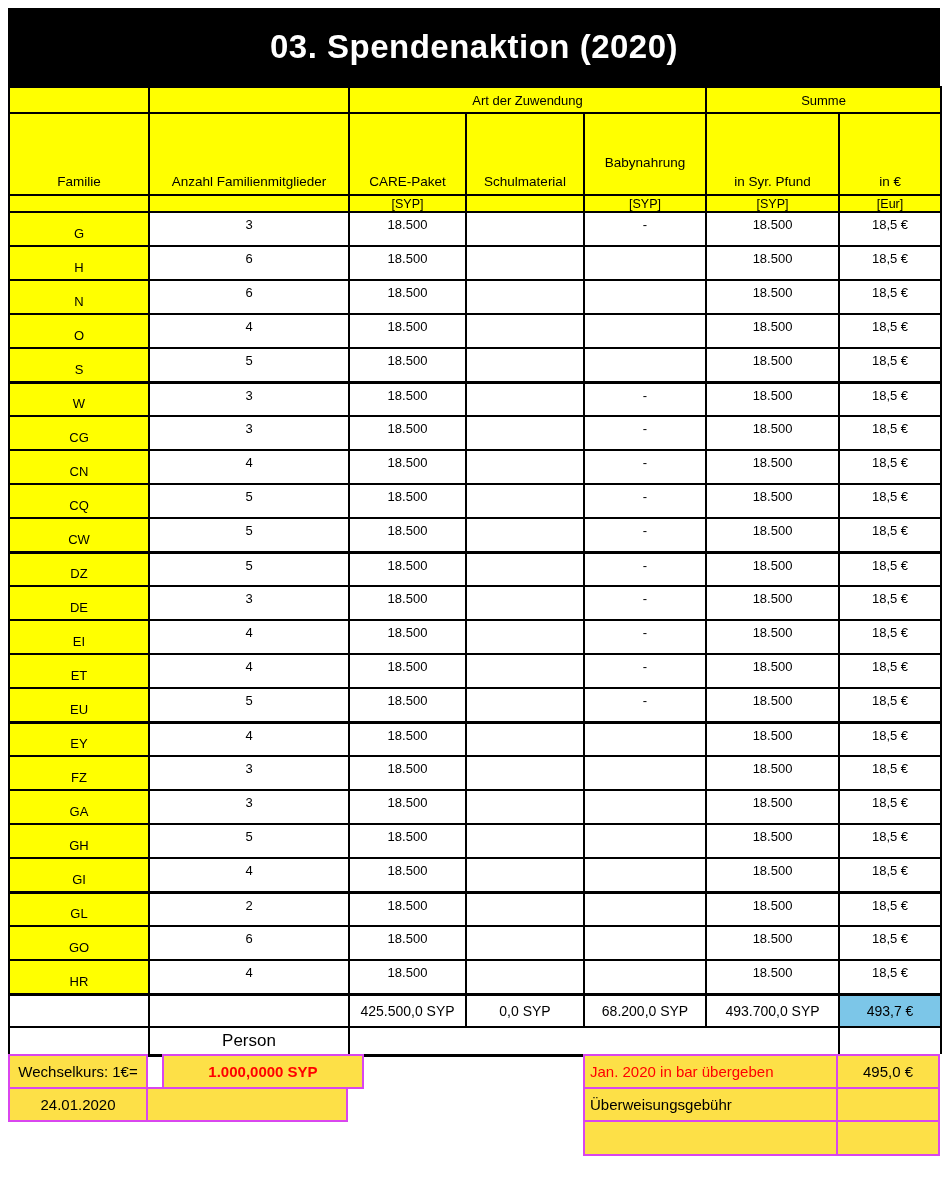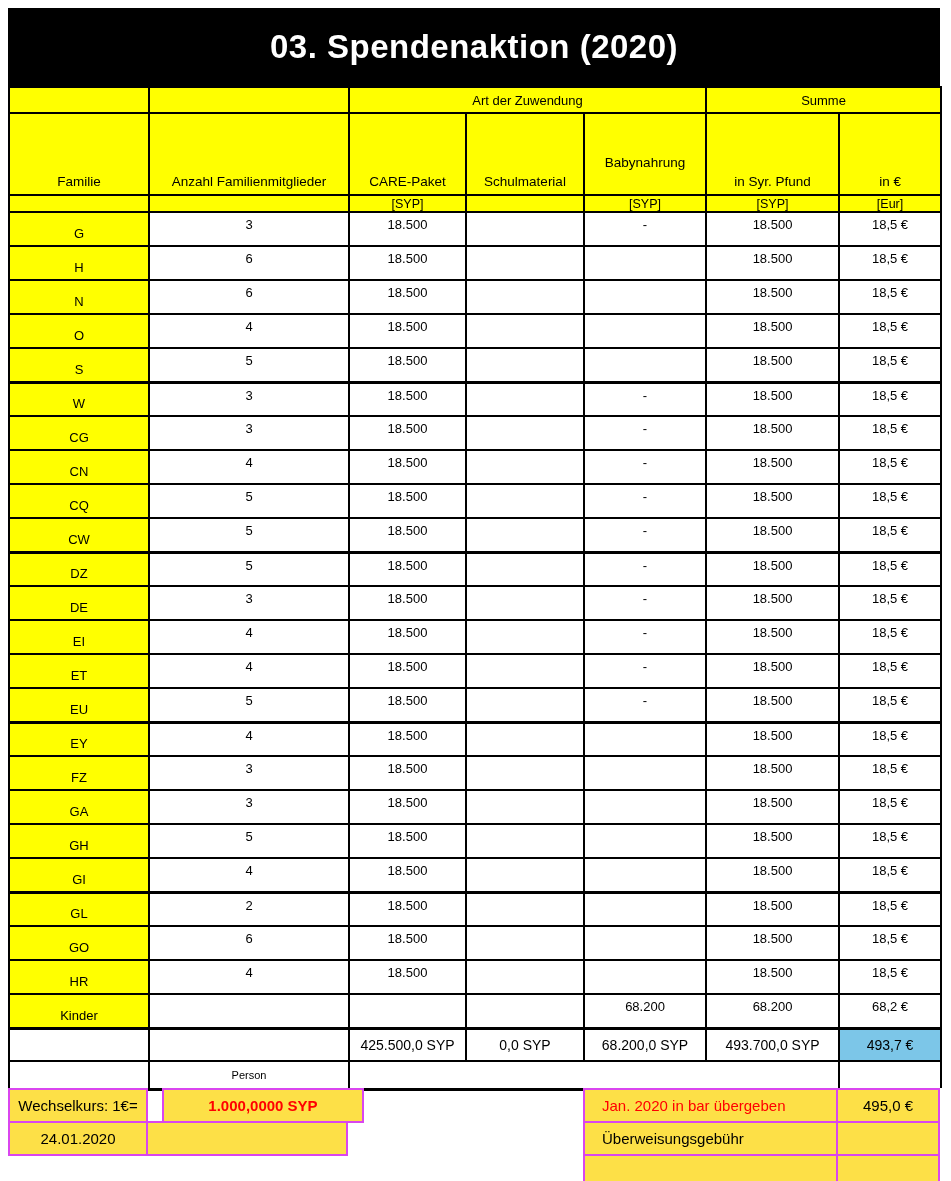--- a/index.html
+++ b/index.html
@@ -28,29 +28,29 @@
   tr.group-row th{height:24px;font-size:13px;vertical-align:middle;}
   tr.col-row th{height:56px;font-size:13.5px;vertical-align:bottom;padding-bottom:5px;margin-top:43px;}
   tr.col-row th.raised{padding-bottom:24px;}
   tr.unit-row th{height:15px;font-size:12.5px;vertical-align:middle;}
   tbody td{font-size:13px;}
   tr.data-row{height:34px;}
   tr.data-row td.fam{vertical-align:bottom;padding-bottom:4px;}
   tr.data-row td.num{vertical-align:top;padding-top:4px;}
   tr.group-end td{border-bottom-width:3px;}
   tr.totals-row td{border-top-width:3px;height:30px;vertical-align:middle;font-size:14px;}
-  tr.person-row td{height:26px;vertical-align:middle;font-size:11px;border-bottom:none;}
+  tr.person-row td{height:26px;vertical-align:middle;font-size:17px;border-bottom:none;}
   tr.person-row td.gap{border-left:none;border-right:none;background:#fff;}
   .bottom{position:relative;width:932px;height:104px;}
   .b-topline{position:absolute;left:0;top:0;width:932px;height:3px;background:#000;}
   .b-cell{
     position:absolute;box-sizing:border-box;border:2px solid #d946ef;background:#fde047;
     display:flex;align-items:center;justify-content:center;font-size:15px;
   }
-  .b-cell.left-al{justify-content:flex-start;padding-left:17px;}
+  .b-cell.left-al{justify-content:flex-start;padding-left:5px;}
   .red{color:var(--red);}
   .red-bold{color:var(--red);font-weight:bold;}
 </style>
 </head>
 <body>
 
 <div class="page">
 
   <div class="title-banner">
     <span>03. Spendenaktion (2020)</span>
@@ -293,29 +293,20 @@
         </tr>
         <tr class="data-row">
           <td class="fam y">HR</td>
           <td class="num">4</td>
           <td class="num">18.500</td>
           <td class="num"></td>
           <td class="num"></td>
           <td class="num">18.500</td>
           <td class="num">18,5 €</td>
         </tr>
-        <tr class="data-row">
-          <td class="fam y">Kinder</td>
-          <td class="num"></td>
-          <td class="num"></td>
-          <td class="num"></td>
-          <td class="num">68.200</td>
-          <td class="num">68.200</td>
-          <td class="num">68,2 €</td>
-        </tr>
       </tbody>
     <tbody>
       <tr class="totals-row">
         <td></td>
         <td></td>
         <td>425.500,0 SYP</td>
         <td>0,0 SYP</td>
         <td>68.200,0 SYP</td>
         <td>493.700,0 SYP</td>
         <td class="blue">493,7 €</td>

